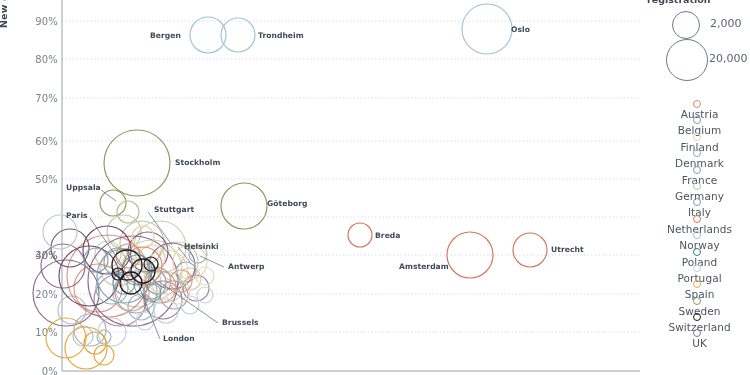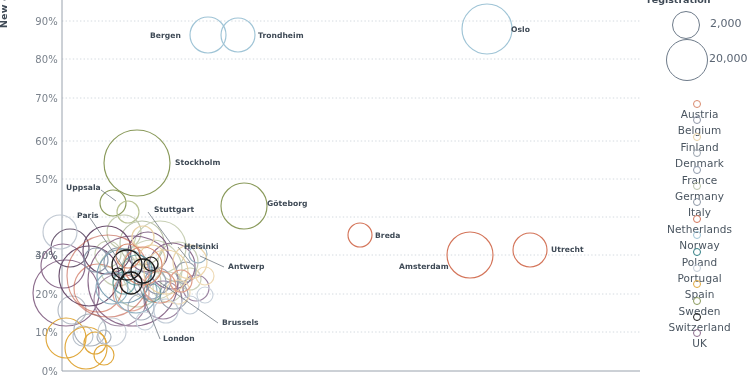--- a/index.html
+++ b/index.html
@@ -268,21 +268,21 @@
         <line x1="160" y1="339" x2="137" y2="281"></line>
       </g>
     </svg>
 
     <div class="bubble-label" style="left:150px; top:31px;">Bergen</div>
     <div class="bubble-label" style="left:258px; top:31px;">Trondheim</div>
     <div class="bubble-label" style="left:511px; top:25px;">Oslo</div>
     <div class="bubble-label" style="left:175px; top:158px;">Stockholm</div>
     <div class="bubble-label" style="left:66px;  top:183px;">Uppsala</div>
     <div class="bubble-label" style="left:267px; top:199px;">Göteborg</div>
-    <div class="bubble-label" style="left:77px;  top:211px;">Paris</div>
+    <div class="bubble-label" style="left:66px;  top:211px;">Paris</div>
     <div class="bubble-label" style="left:154px; top:205px;">Stuttgart</div>
     <div class="bubble-label" style="left:184px; top:242px;">Helsinki</div>
     <div class="bubble-label" style="left:228px; top:262px;">Antwerp</div>
     <div class="bubble-label" style="left:222px; top:318px;">Brussels</div>
     <div class="bubble-label" style="left:163px; top:334px;">London</div>
     <div class="bubble-label" style="left:375px; top:231px;">Breda</div>
     <div class="bubble-label" style="left:399px; top:262px;">Amsterdam</div>
     <div class="bubble-label" style="left:551px; top:245px;">Utrecht</div>
   </div>
 

